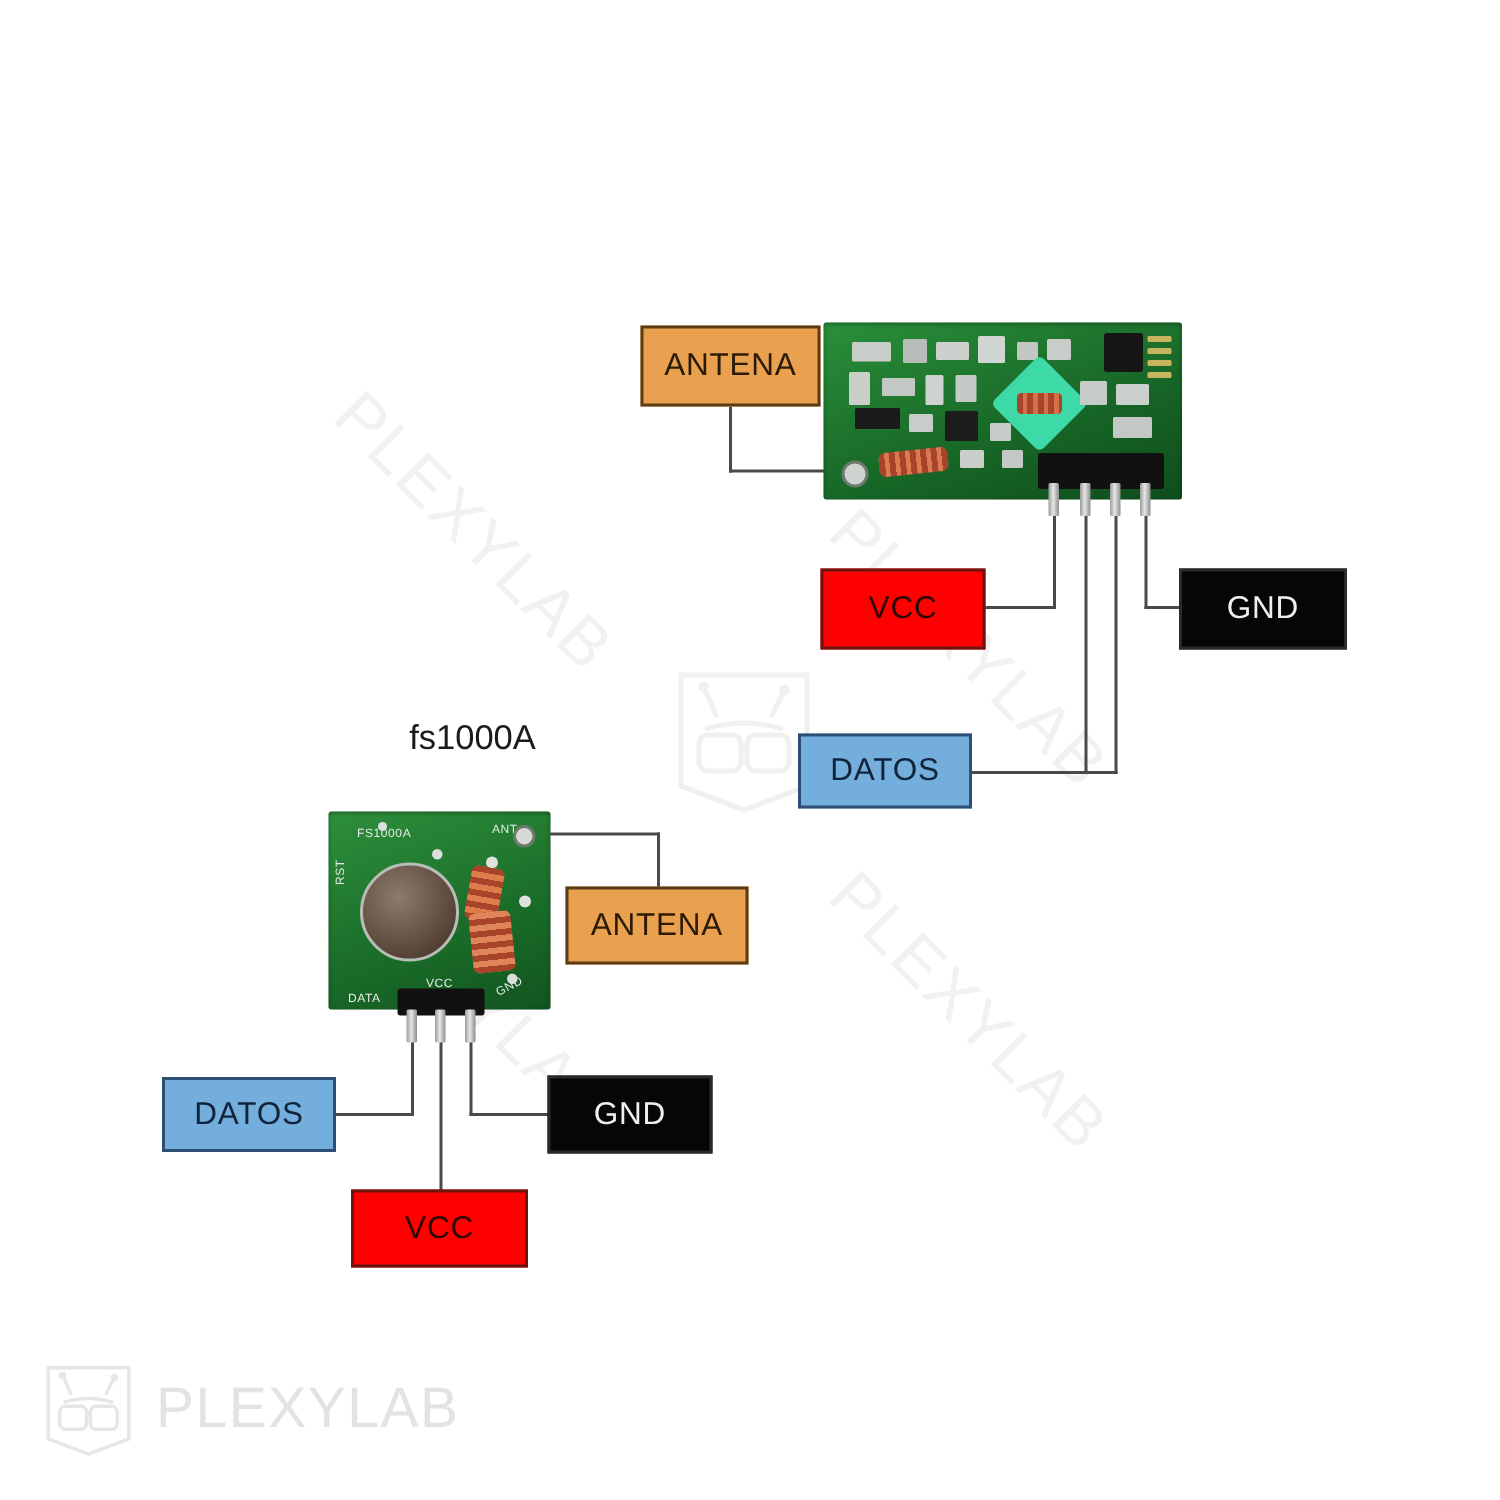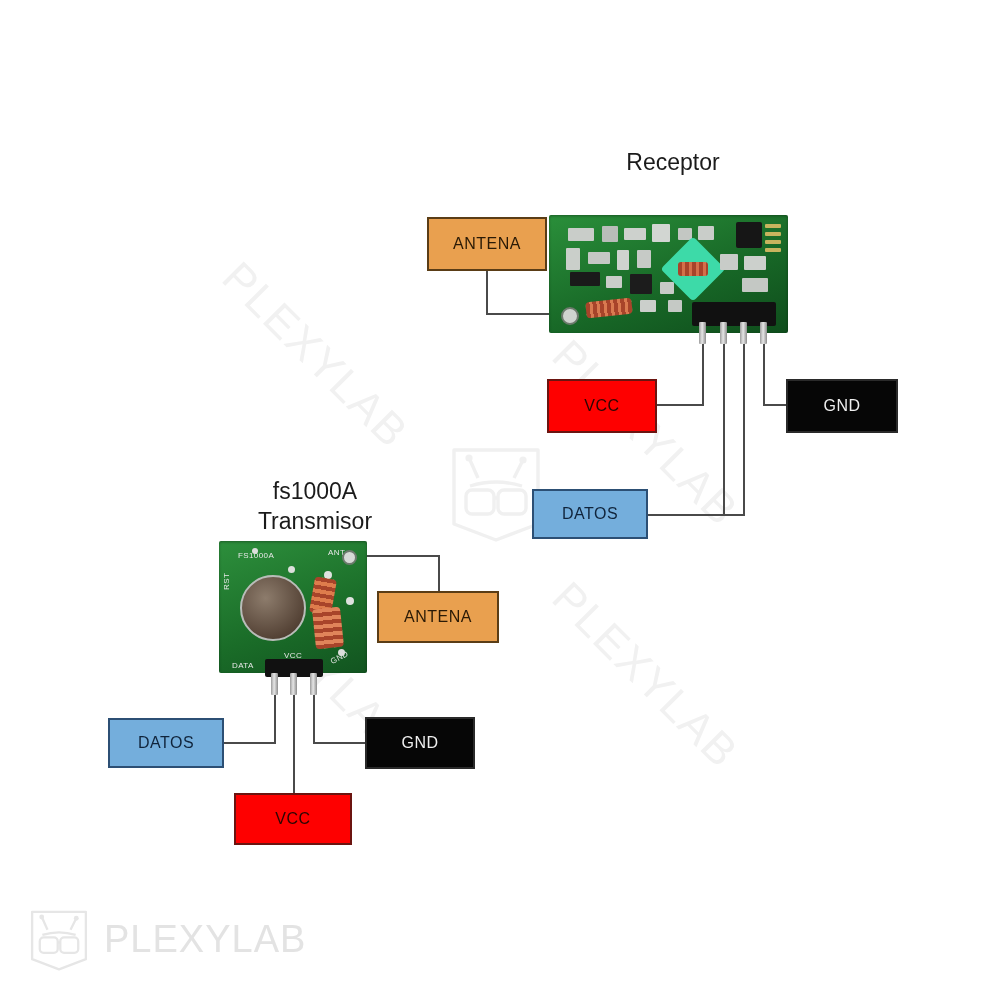--- a/index.html
+++ b/index.html
@@ -20,21 +20,21 @@
   #logo .words{display:flex;flex-direction:column;line-height:1;}
   #logo .w1{font-size:38px;color:#e3e3e3;letter-spacing:1px;font-weight:400;}
   #logo .w2{font-size:23px;color:#dedede;letter-spacing:5px;font-weight:bold;margin-top:3px;}
 
   
   .board-title{position:absolute;text-align:center;color:#1b1b1b;font-size:23px;
                line-height:1.30;white-space:nowrap;}
 
   
   .lbl{position:absolute;display:flex;align-items:center;justify-content:center;
-       font-size:16px;letter-spacing:.5px;box-sizing:border-box;}
+       font-size:21px;letter-spacing:.5px;box-sizing:border-box;}
   .lbl.antena{background:#e9a04f;border:2px solid #5a3d16;color:#2a1a06;}
   .lbl.vcc{background:#fe0000;border:2px solid #6b1410;color:#2b0603;}
   .lbl.gnd{background:#060606;border:2px solid #2a2a2a;color:#efefef;}
   .lbl.datos{background:#74aedc;border:2px solid #2c4f74;color:#10243b;}
 
   
   .wire{position:absolute;background:#4a4a4a;}
   .wire.h{height:2px;}
   .wire.v{width:2px;}
 
@@ -68,21 +68,20 @@
         <circle cx="75" cy="16" r="3.6" fill="#f0f0f0" stroke="none"></circle>
         <path d="M22 42 q26 -8 52 0"></path>
         <rect x="18" y="46" width="28" height="24" rx="6"></rect>
         <rect x="50" y="46" width="28" height="24" rx="6"></rect>
         <path d="M46 54 h4"></path>
       </g>
     </svg>
   </div>
 
   <div class="board-title" style="left:548px;top:148px;width:250px">
-    <div>Receptor</div>
   </div>
 
   <div class="wire v" style="left:486px;top:271px;height:44px"></div>
   <div class="wire h" style="left:486px;top:313px;width:80px"></div>
 
   <div class="wire v" style="left:702px;top:336px;height:70px"></div>
   <div class="wire h" style="left:657px;top:404px;width:47px"></div>
 
   <div class="wire v" style="left:723px;top:336px;height:180px"></div>
   <div class="wire v" style="left:743px;top:336px;height:180px"></div>
@@ -143,21 +142,20 @@
     <div class="pin" style="left:760px;top:322px;width:7px;height:22px"></div>
   </div>
 
   <div class="lbl antena" style="left:427px;top:217px;width:120px;height:54px">ANTENA</div>
   <div class="lbl vcc" style="left:547px;top:379px;width:110px;height:54px">VCC</div>
   <div class="lbl gnd" style="left:786px;top:379px;width:112px;height:54px">GND</div>
   <div class="lbl datos" style="left:532px;top:489px;width:116px;height:50px">DATOS</div>
 
   <div class="board-title" style="left:205px;top:477px;width:220px">
     <div>fs1000A</div>
-    <div>Transmisor</div>
   </div>
 
   <div class="wire h" style="left:348px;top:555px;width:92px"></div>
   <div class="wire v" style="left:438px;top:555px;height:38px"></div>
 
   <div class="wire v" style="left:274px;top:692px;height:52px"></div>
   <div class="wire h" style="left:224px;top:742px;width:52px"></div>
 
   <div class="wire v" style="left:293px;top:692px;height:103px"></div>
 

